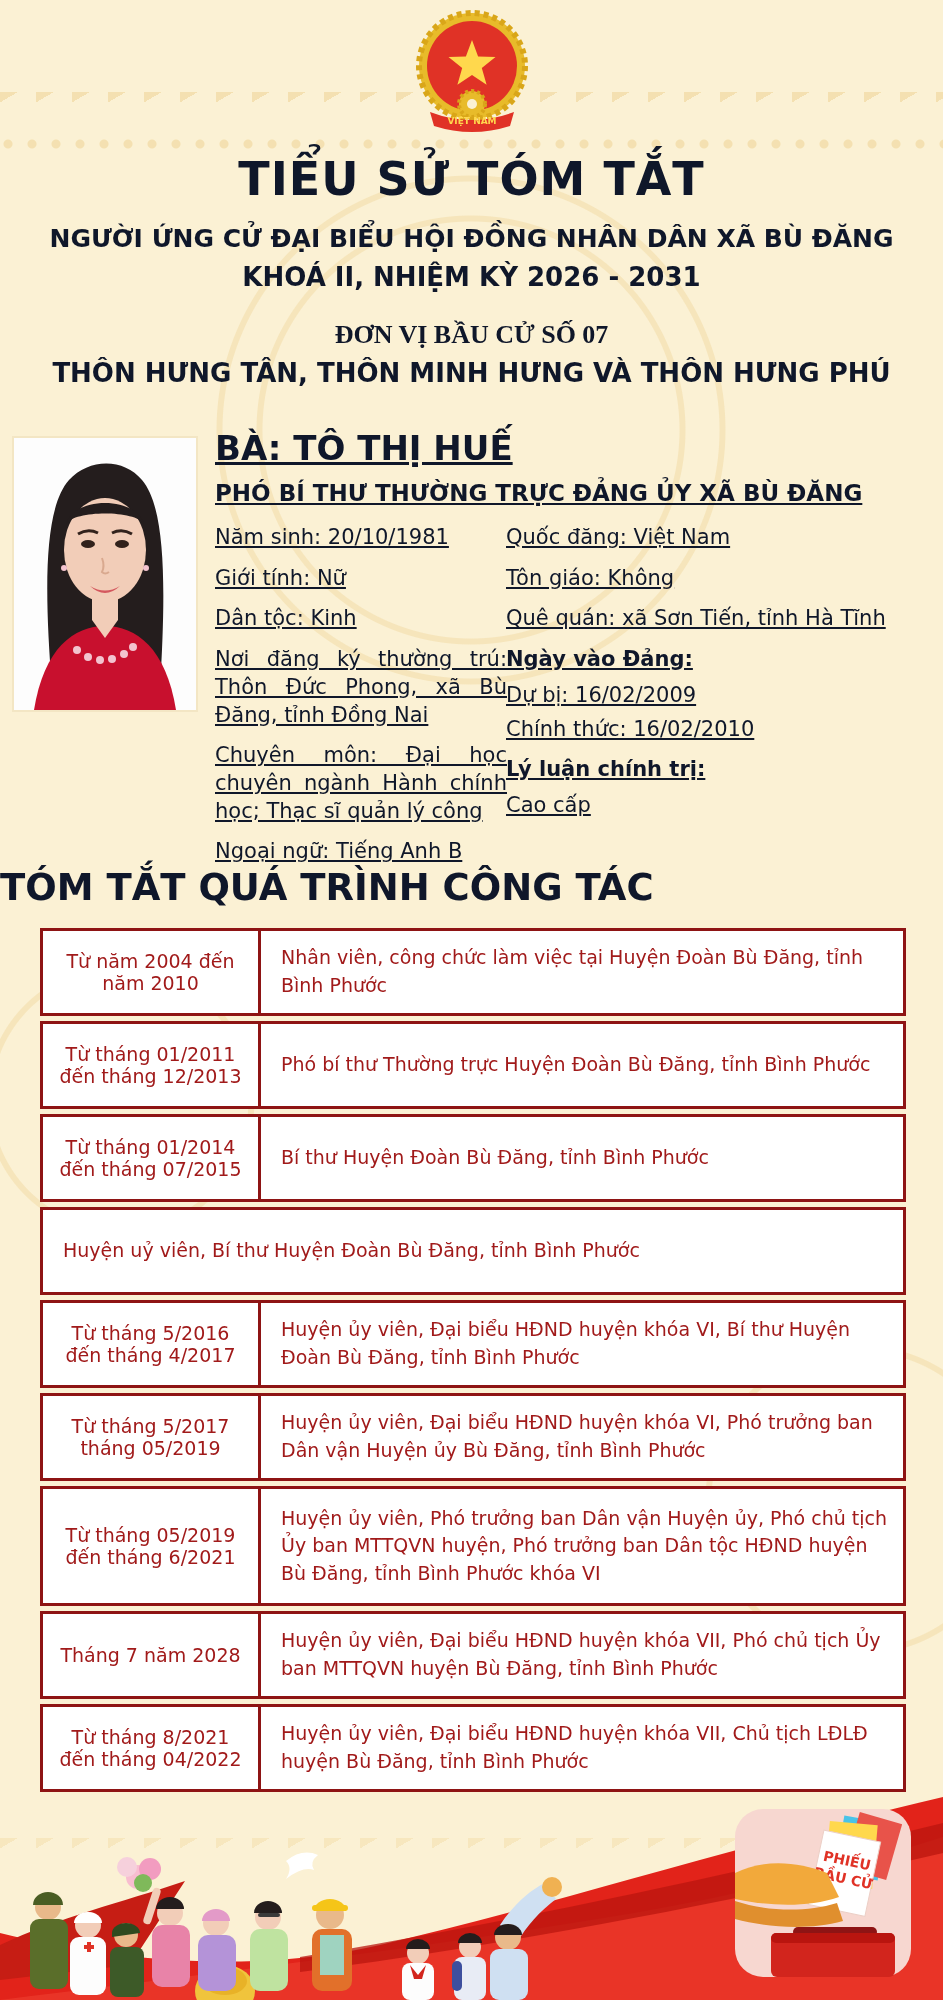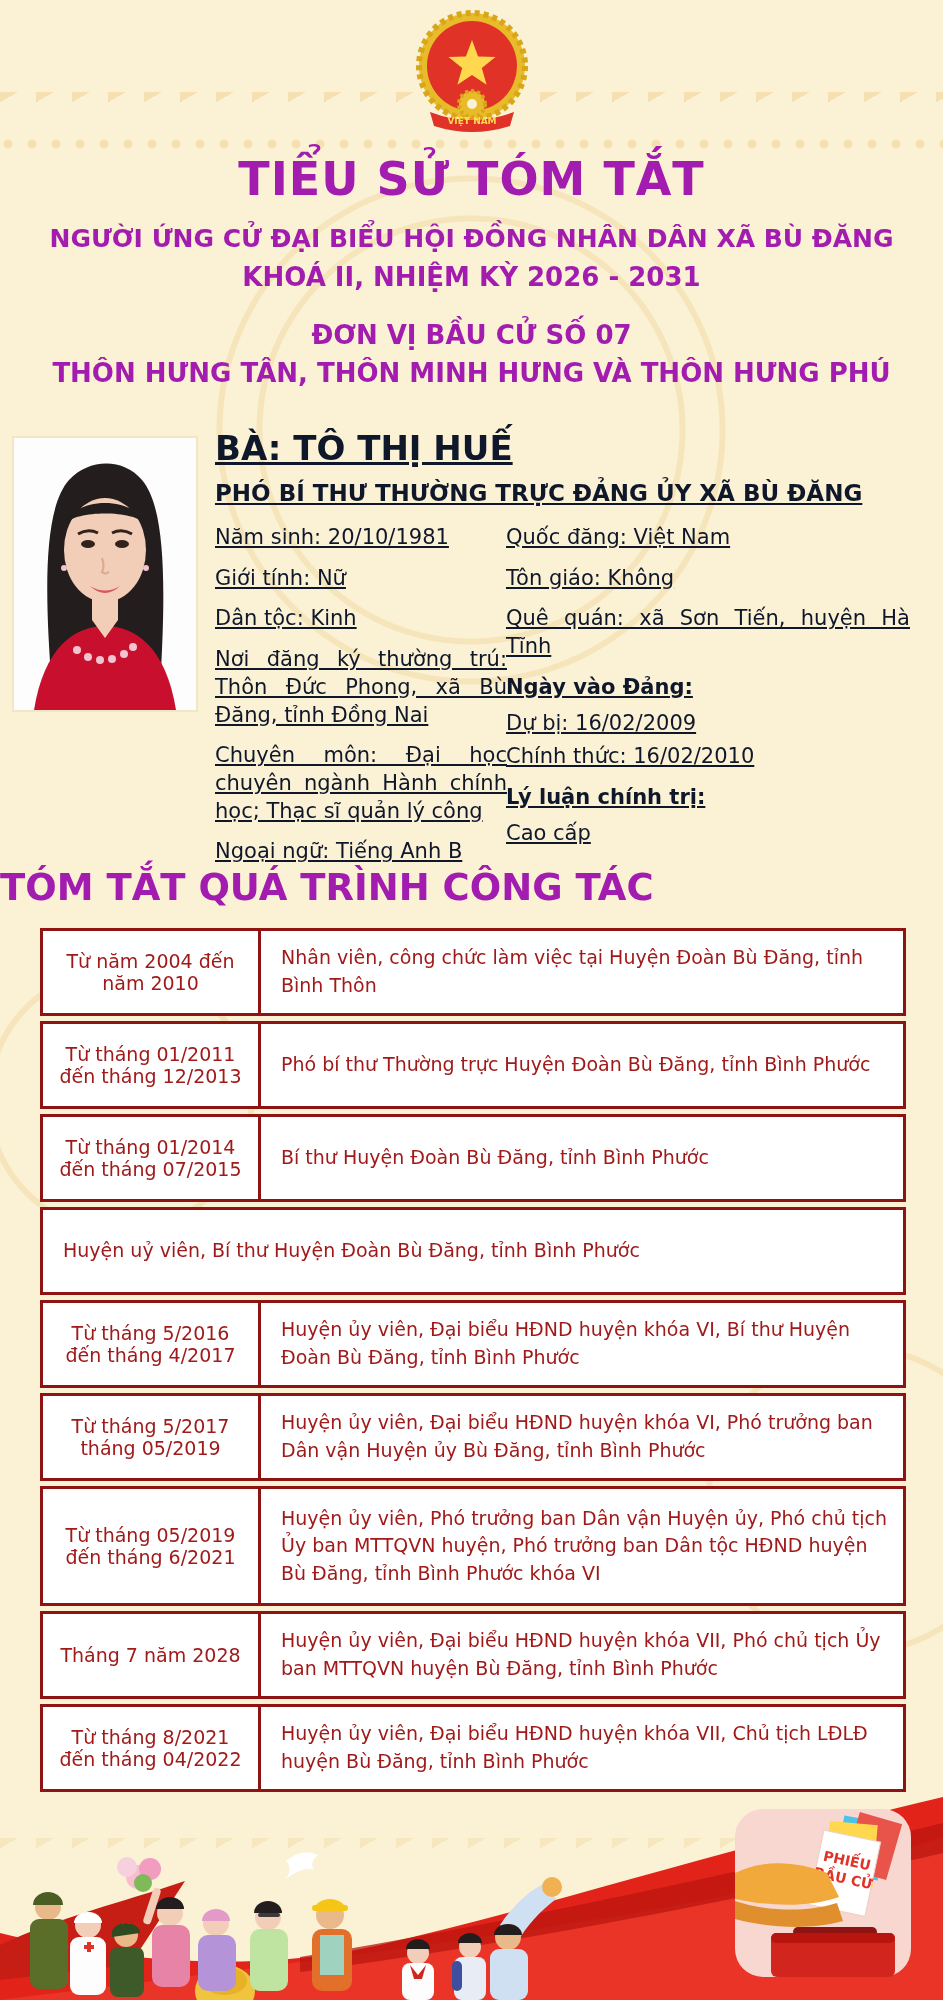--- a/index.html
+++ b/index.html
@@ -12,31 +12,31 @@
       radial-gradient(circle at 471px 430px, transparent 208px, #f2dca8 209px, #f2dca8 214px, transparent 215px, transparent 248px, #f2dca8 249px, #f2dca8 254px, transparent 255px),
       radial-gradient(circle at 120px 1100px, transparent 128px, #f2dca8 129px, #f2dca8 134px, transparent 135px),
       radial-gradient(circle at 860px 1500px, transparent 148px, #f2dca8 149px, #f2dca8 154px, transparent 155px);}
   .zigzag{position:absolute;left:0;right:0;height:38px;opacity:.8;pointer-events:none;
     background:conic-gradient(from 240deg at 50% 0%, #f2dca8 0 60deg, transparent 60deg);
     background-size:36px 38px;}
   .dotsrow{position:absolute;left:0;right:0;height:16px;opacity:.8;pointer-events:none;
     background:radial-gradient(circle at 8px 8px, #f2dca8 0 4px, transparent 5px);
     background-size:24px 16px;}
 
-  .darkred{color:#a21caf;}
+  .darkred{color:#0f172a;}
   .blue{color:#0f172a;text-decoration:underline;}
 
   
   .emblem{position:absolute;left:50%;top:8px;transform:translateX(-50%);}
 
   .title{position:absolute;left:0;width:100%;text-align:center;font-weight:bold;}
   .main-title{top:152px;font-size:46px;letter-spacing:1px;}
   .sub1{top:224px;font-size:25px;}
   .sub2{top:262px;font-size:26px;text-align:center;}
-  .unit1{top:320px;font-size:26px;}
+  .unit1{top:320px;font-size:26px;font-family:Liberation Serif, serif;}
   .unit2{top:358px;font-size:26px;}
 
   .photo{position:absolute;left:14px;top:438px;width:182px;height:272px;background:#fff;
     box-shadow:0 0 0 2px #f3e6c4;}
   .photo svg{display:block;}
 
   .cand-name{position:absolute;left:215px;top:428px;font-size:34px;font-weight:bold;}
   .cand-pos{position:absolute;left:215px;top:480px;width:700px;font-size:23px;font-weight:bold;}
 
   .details{position:absolute;top:524px;font-size:21px;line-height:1.32;}
@@ -123,34 +123,34 @@
     <p>Năm sinh: 20/10/1981</p>
     <p>Giới tính: Nữ</p>
     <p>Dân tộc: Kinh</p>
     <p>Nơi đăng ký thường trú: Thôn Đức Phong, xã Bù Đăng, tỉnh Đồng Nai</p>
     <p>Chuyên môn: Đại học chuyên ngành Hành chính học; Thạc sĩ quản lý công</p>
     <p>Ngoại ngữ: Tiếng Anh B</p>
   </div>
   <div class="details details-right blue">
     <p>Quốc đăng: Việt Nam</p>
     <p>Tôn giáo: Không</p>
-    <p>Quê quán:  xã Sơn Tiến, huyện Hà Tĩnh</p>
+    <p>Quê quán:  xã Sơn Tiến, tỉnh Hà Tĩnh</p>
     <p class="bold">Ngày vào Đảng:</p>
     <p class="tight">Dự bị: 16/02/2009</p>
     <p>Chính thức: 16/02/2010</p>
     <p class="bold">Lý luận chính trị:</p>
     <p>Cao cấp</p>
   </div>
 
   <div class="career-heading darkred">TÓM TẮT QUÁ TRÌNH CÔNG TÁC</div>
 
   <div class="career-table">
     <div class="crow">
       <div class="ccell-period">Từ năm 2004 đến năm 2010</div>
-      <div class="ccell-role">Nhân viên, công chức làm việc tại Huyện Đoàn Bù Đăng, tỉnh Bình Thôn</div>
+      <div class="ccell-role">Nhân viên, công chức làm việc tại Huyện Đoàn Bù Đăng, tỉnh Bình Phước</div>
     </div>
     <div class="crow">
       <div class="ccell-period">Từ tháng 01/2011 đến tháng 12/2013</div>
       <div class="ccell-role">Phó bí thư Thường trực Huyện Đoàn Bù Đăng, tỉnh Bình Phước</div>
     </div>
     <div class="crow">
       <div class="ccell-period">Từ tháng 01/2014 đến tháng 07/2015</div>
       <div class="ccell-role">Bí thư Huyện Đoàn Bù Đăng, tỉnh Bình Phước</div>
     </div>
     <div class="crow">

